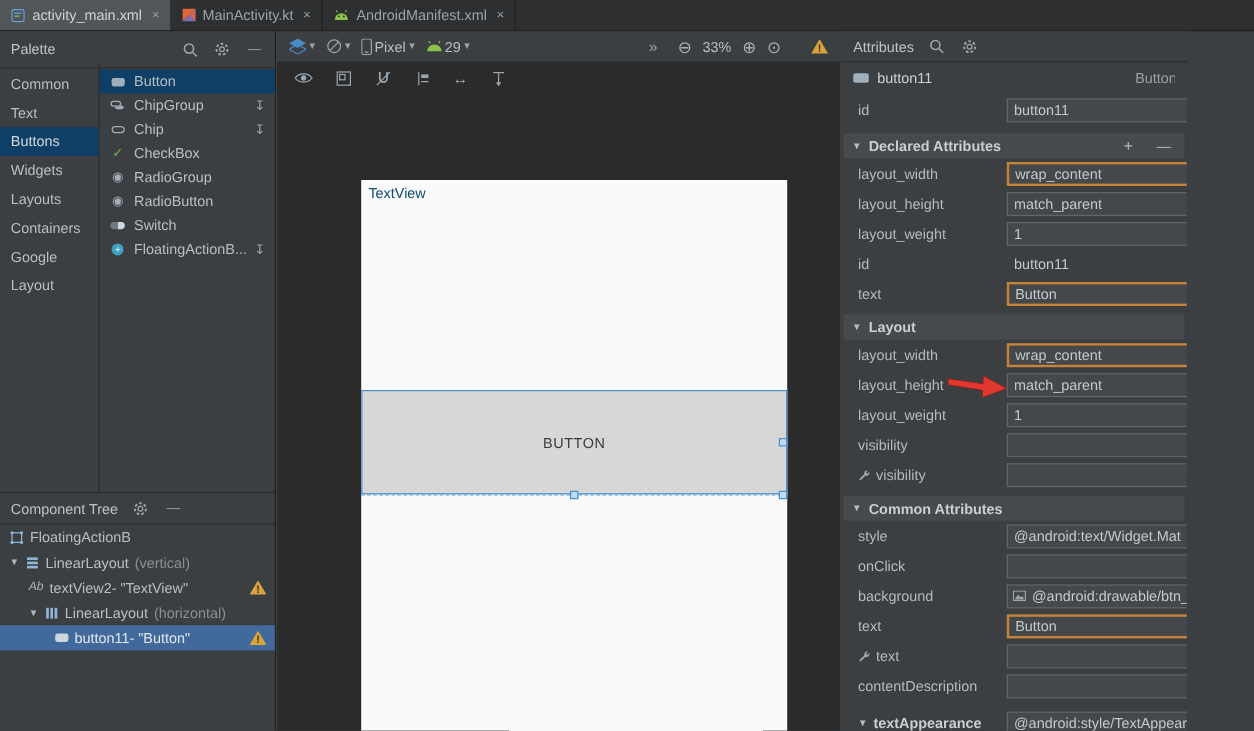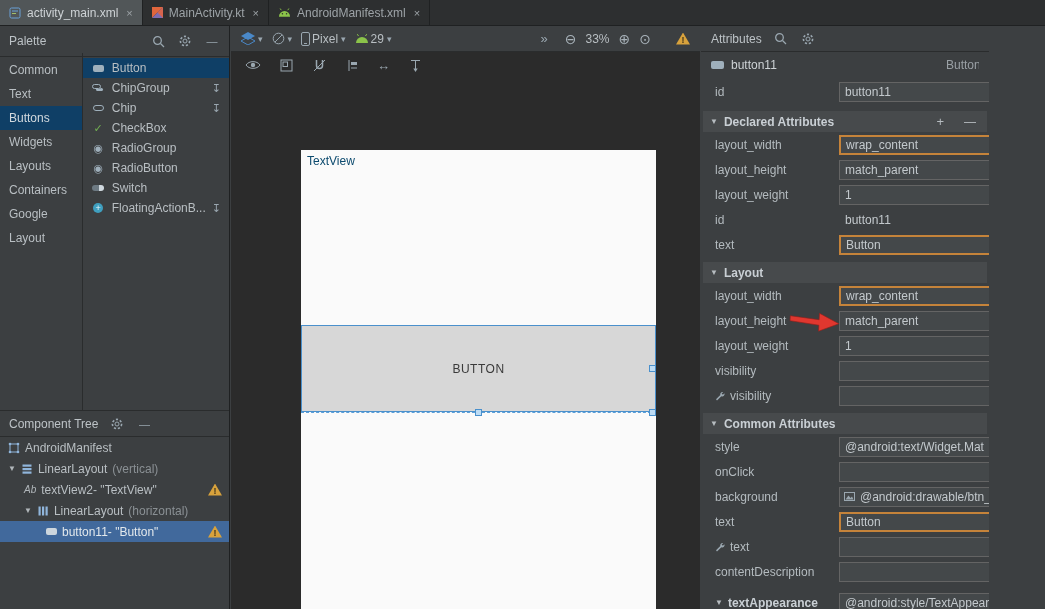--- a/index.html
+++ b/index.html
@@ -222,21 +222,21 @@
 
   <div class="tbody">
     <div class="trow" style="padding-left:8px;">
       <svg width="12" height="12" viewBox="0 0 12 12">
           <rect x="2" y="2" width="8" height="8" fill="none" stroke="#90b6dc"></rect>
           <circle cx="2" cy="2" r="1.3" fill="#90b6dc"></circle>
           <circle cx="10" cy="2" r="1.3" fill="#90b6dc"></circle>
           <circle cx="2" cy="10" r="1.3" fill="#90b6dc"></circle>
           <circle cx="10" cy="10" r="1.3" fill="#90b6dc"></circle>
         </svg>
-      <span>AndroidManifest</span>
+      <span>FloatingActionB</span>
     </div>
     <div class="trow" style="padding-left:8px;">
       <span class="tarr">▼</span>
       <svg width="12" height="12" viewBox="0 0 12 12">
           <rect x="1.5" y="1.5" width="9" height="2.2" fill="#90b6dc"></rect>
           <rect x="1.5" y="5" width="9" height="2.2" fill="#90b6dc"></rect>
           <rect x="1.5" y="8.5" width="9" height="2.2" fill="#90b6dc"></rect>
         </svg>
       <span>LinearLayout</span>
         <span class="suffix">(vertical)</span>

